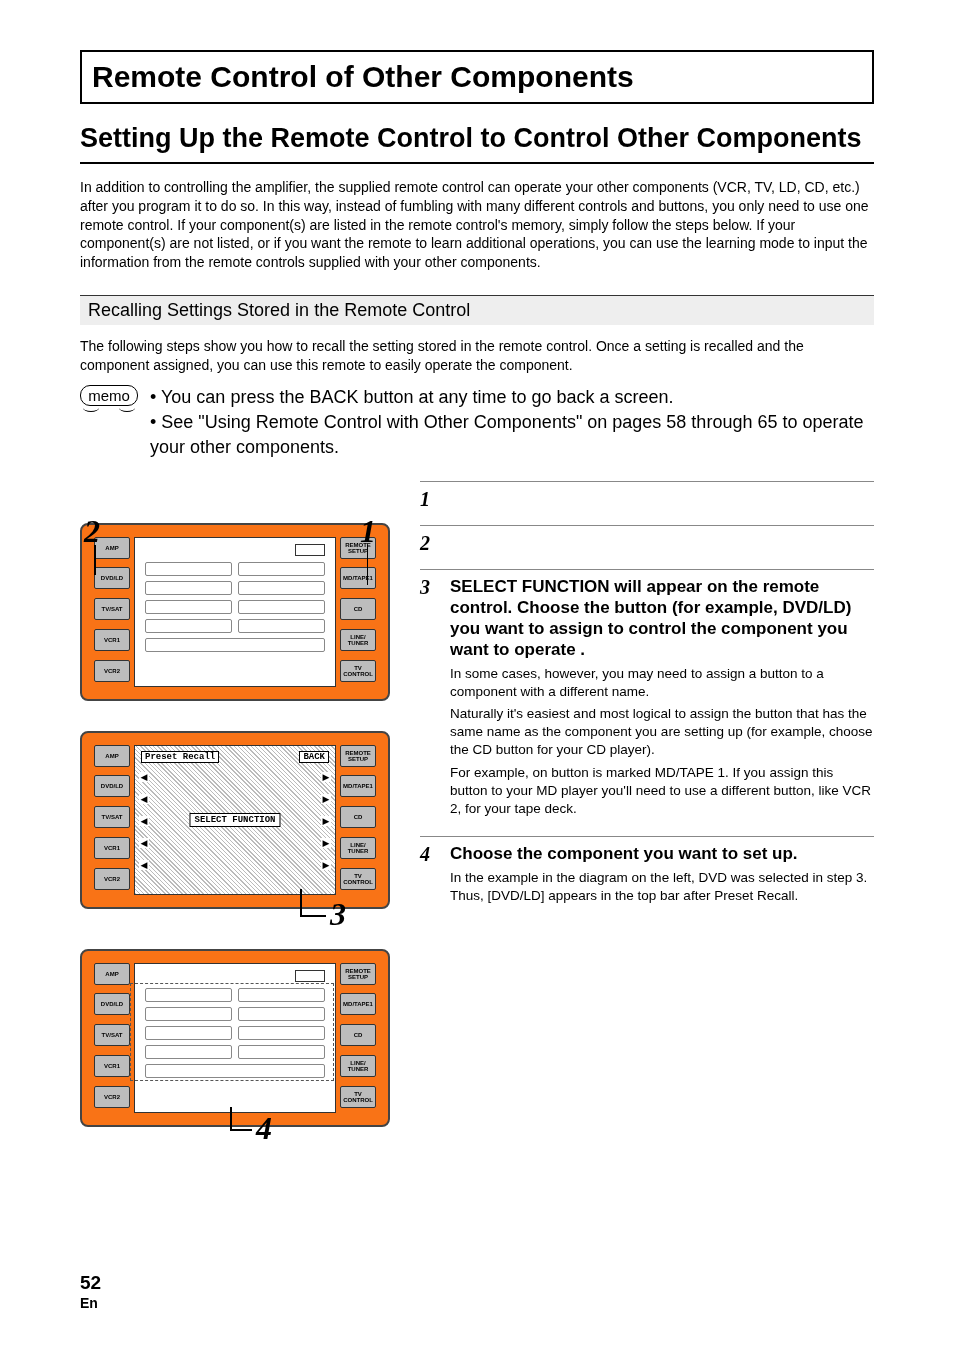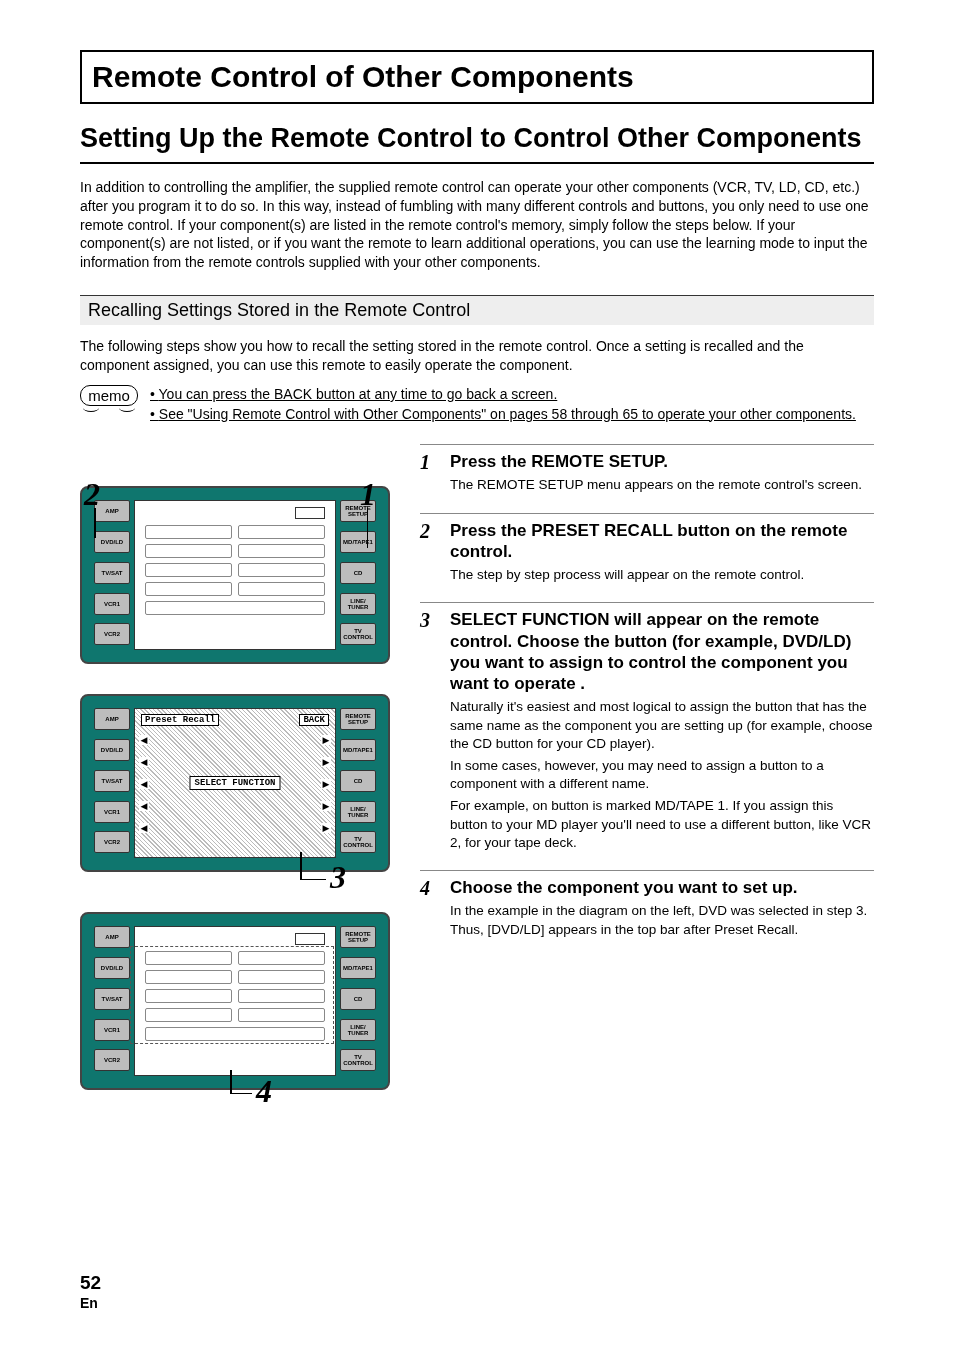--- a/index.html
+++ b/index.html
@@ -71,23 +71,22 @@
     width: 90%;
     margin-top: -2px;
   }
   .memo-curl {
     width: 16px; height: 8px;
     border-bottom: 1.5px solid #000;
     border-radius: 0 0 50% 50%;
   }
   .memo-list {
     list-style: none;
-    font-size: 14px;
+    font-size: 18px;
     line-height: 1.4;
-    text-decoration: underline;
   }
   .memo-list li::before { content: "• "; }
 
   .content-row {
     display: flex;
     gap: 30px;
     margin-top: 8px;
   }
   .col-left {
     width: 310px;
@@ -96,21 +95,21 @@
   }
   .col-right {
     flex: 1;
   }
 
   
   .remote {
     border: 2px solid #444;
     border-radius: 8px;
     padding: 12px;
-    background: #0f766e;
+    background: #f97316;
     margin-bottom: 30px;
   }
   .remote-inner {
     display: grid;
     grid-template-columns: 36px 1fr 36px;
     gap: 4px;
   }
   .rbtn {
     border: 1.5px solid #333;
     border-radius: 2px;
@@ -415,43 +414,31 @@
       <div class="leader v" style="bottom:-4px; left:150px; height:24px;"></div>
       <div class="leader h" style="bottom:-4px; left:150px; width:22px;"></div>
       <span class="big-num" style="bottom:-20px; left:176px;">4</span>
     </div>
 
   </div>
 
   <div class="col-right">
     <div class="step">
       <div class="step-num">1</div>
-      <div class="step-body">
-        <div class="step-title">Press the REMOTE SETUP.</div>
-        <div class="step-text">
-            <p>The REMOTE SETUP menu appears on the remote control's screen.</p>
-          </div>
-      </div>
     </div>
     <div class="step">
       <div class="step-num">2</div>
-      <div class="step-body">
-        <div class="step-title">Press the PRESET RECALL button on the remote control.</div>
-        <div class="step-text">
-            <p>The step by step process will appear on the remote control.</p>
-          </div>
-      </div>
     </div>
     <div class="step">
       <div class="step-num">3</div>
       <div class="step-body">
         <div class="step-title">SELECT FUNCTION will appear on the remote control. Choose the button (for example, DVD/LD) you want to assign to control the component you want to operate .</div>
         <div class="step-text">
+          <p>In some cases, however, you may need to assign a button to a component with a different name.</p>
           <p>Naturally it's easiest and most logical to assign the button that has the same name as the component you are setting up (for example, choose the CD button for your CD player).</p>
-          <p>In some cases, however, you may need to assign a button to a component with a different name.</p>
           <p>For example, on button is marked MD/TAPE 1. If you assign this button to your MD player you'll need to use a different button, like VCR 2,  for your tape deck.</p>
         </div>
       </div>
     </div>
     <div class="step">
       <div class="step-num">4</div>
       <div class="step-body">
         <div class="step-title">Choose the component you want to set up.</div>
         <div class="step-text">
             <p>In the example in the diagram on the left, DVD was selected in step 3. Thus, [DVD/LD] appears in the top bar after Preset Recall.</p>

